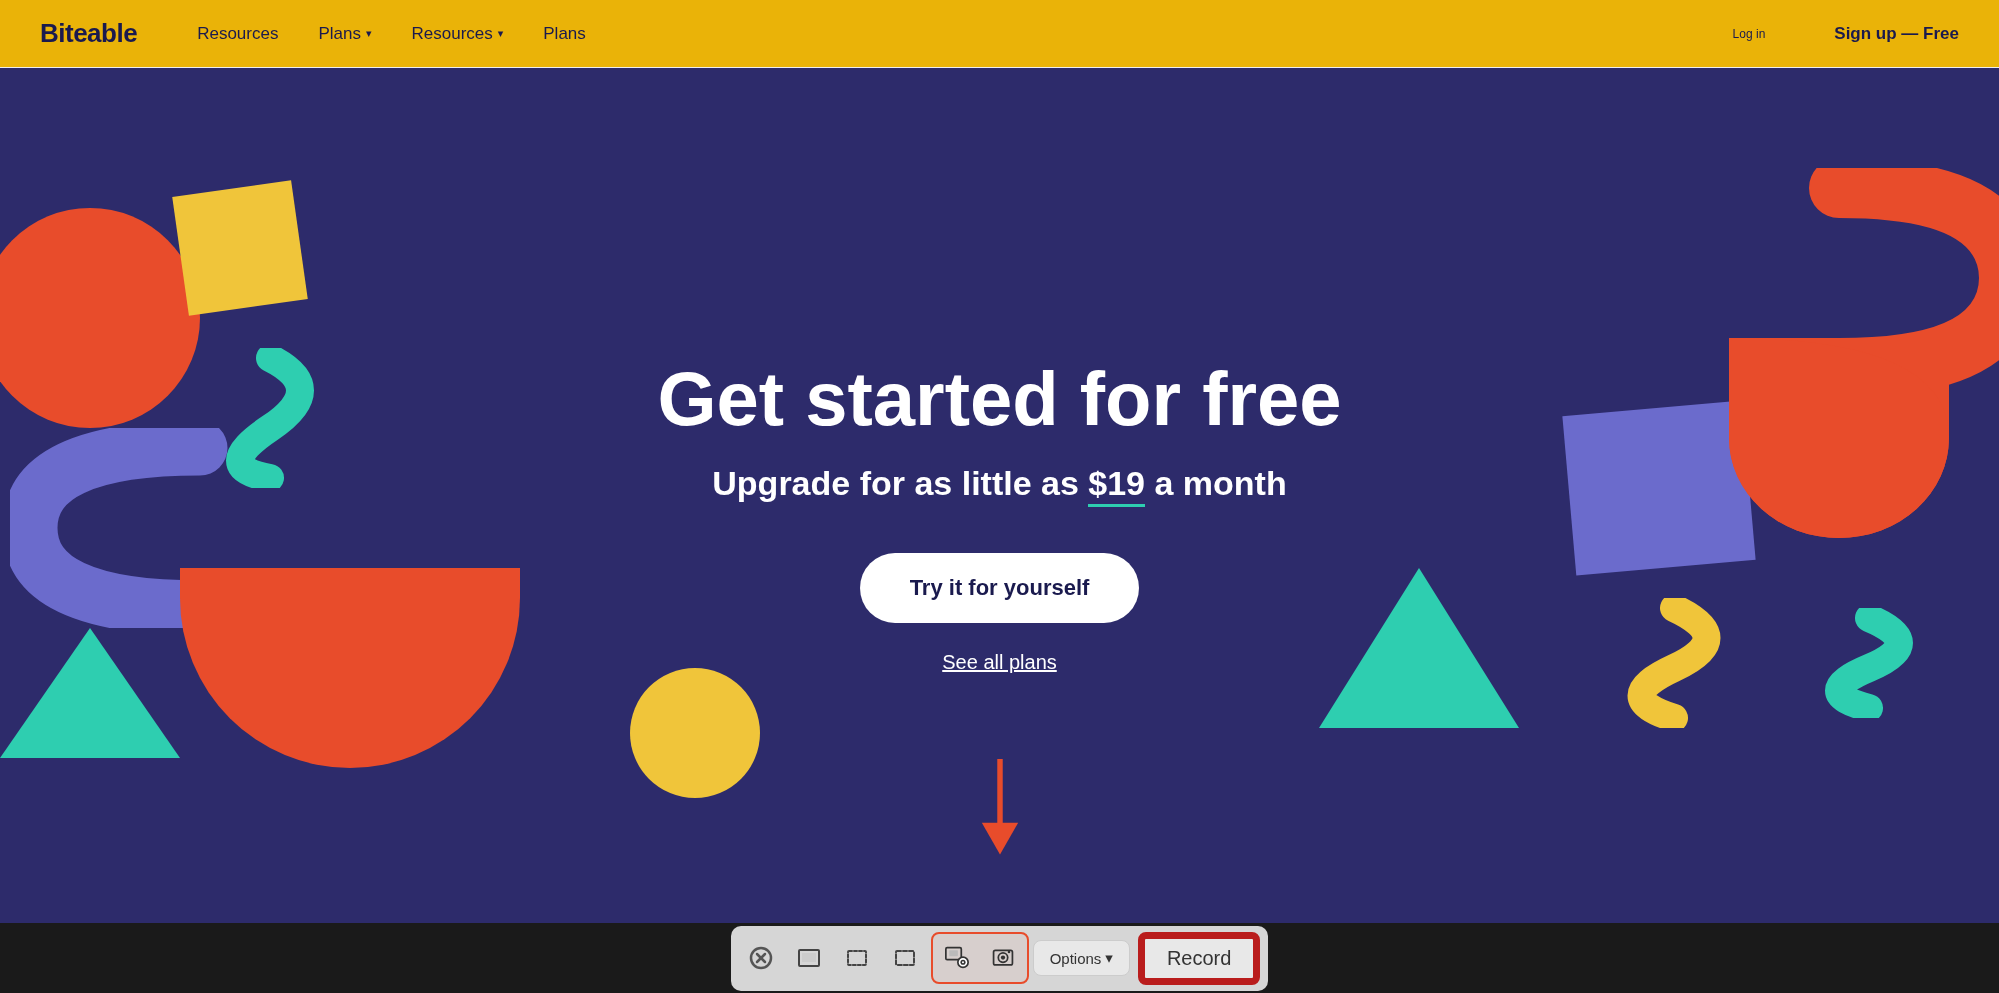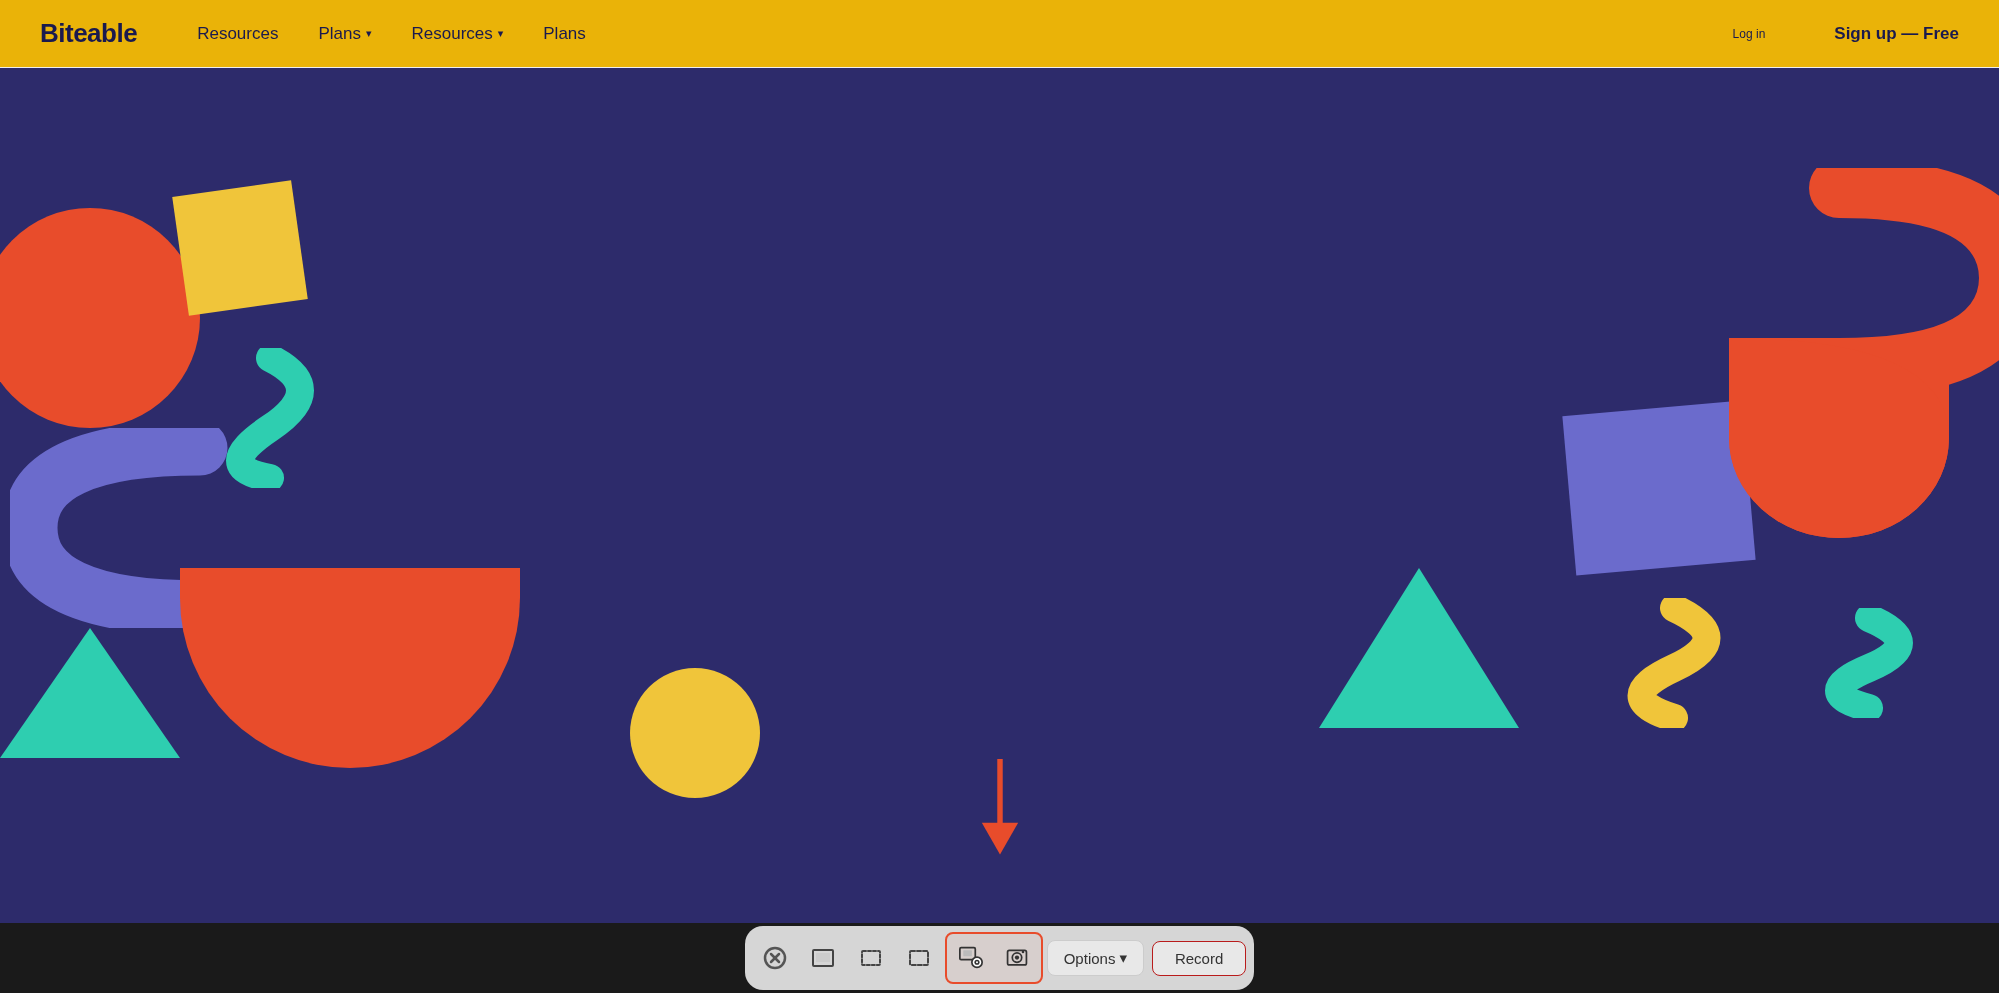--- a/index.html
+++ b/index.html
@@ -214,21 +214,21 @@
       right: 0;
       height: 70px;
       background: #1a1a1a;
       display: flex;
       align-items: center;
       justify-content: center;
       z-index: 100;
     }
     .toolbar {
       background: #d6d6d6;
-      border-radius: 18px;
+      border-radius: 10px;
       display: flex;
       align-items: center;
       padding: 6px 8px;
       gap: 4px;
     }
     .toolbar-btn {
       background: none;
       border: none;
       width: 44px;
       height: 44px;
@@ -256,24 +256,24 @@
       font-size: 15px;
       font-weight: 500;
       cursor: pointer;
       display: flex;
       align-items: center;
       gap: 4px;
       color: #333;
     }
     .record-btn {
       background: #e8e8e8;
-      border: 1px solid #b91c1c;
+      border: 7px solid #b91c1c;
       border-radius: 8px;
       padding: 8px 22px;
-      font-size: 15px;
+      font-size: 20px;
       font-weight: 500;
       cursor: pointer;
       color: #333;
       margin-left: 4px;
     }
   </style>
 </head>
 <body>
 
 <nav class="navbar">
@@ -329,20 +329,26 @@
   <div class="shape shape-teal-triangle-right"></div>
 
   <svg class="shape" style="right:260px;top:530px;width:130px;height:130px;" viewBox="0 0 130 130" fill="none">
     <path d="M65 10 Q130 40 65 70 Q0 100 65 120" stroke="#f0c53a" stroke-width="28" fill="none" stroke-linecap="round"></path>
   </svg>
 
   <svg class="shape" style="right:60px;top:540px;width:140px;height:110px;" viewBox="0 0 140 110" fill="none">
     <path d="M70 10 Q130 35 70 60 Q10 85 70 100" stroke="#2eceb0" stroke-width="28" fill="none" stroke-linecap="round"></path>
   </svg>
 
+  <div class="hero-text">
+    <h1 class="hero-title">Get started for free</h1>
+    <p class="hero-subtitle">Upgrade for as little as <span class="price">$19</span> a month</p>
+    <button class="hero-cta">Try it for yourself</button>
+    <a class="hero-link">See all plans</a>
+  </div>
 
   <div class="red-arrow">
     <svg viewBox="0 0 50 110" fill="none">
       <line x1="25" y1="0" x2="25" y2="85" stroke="#e84c2b" stroke-width="6" stroke-linecap="round"></line>
       <polygon points="5,70 25,105 45,70" fill="#e84c2b"></polygon>
     </svg>
   </div>
 
 </section>
 

